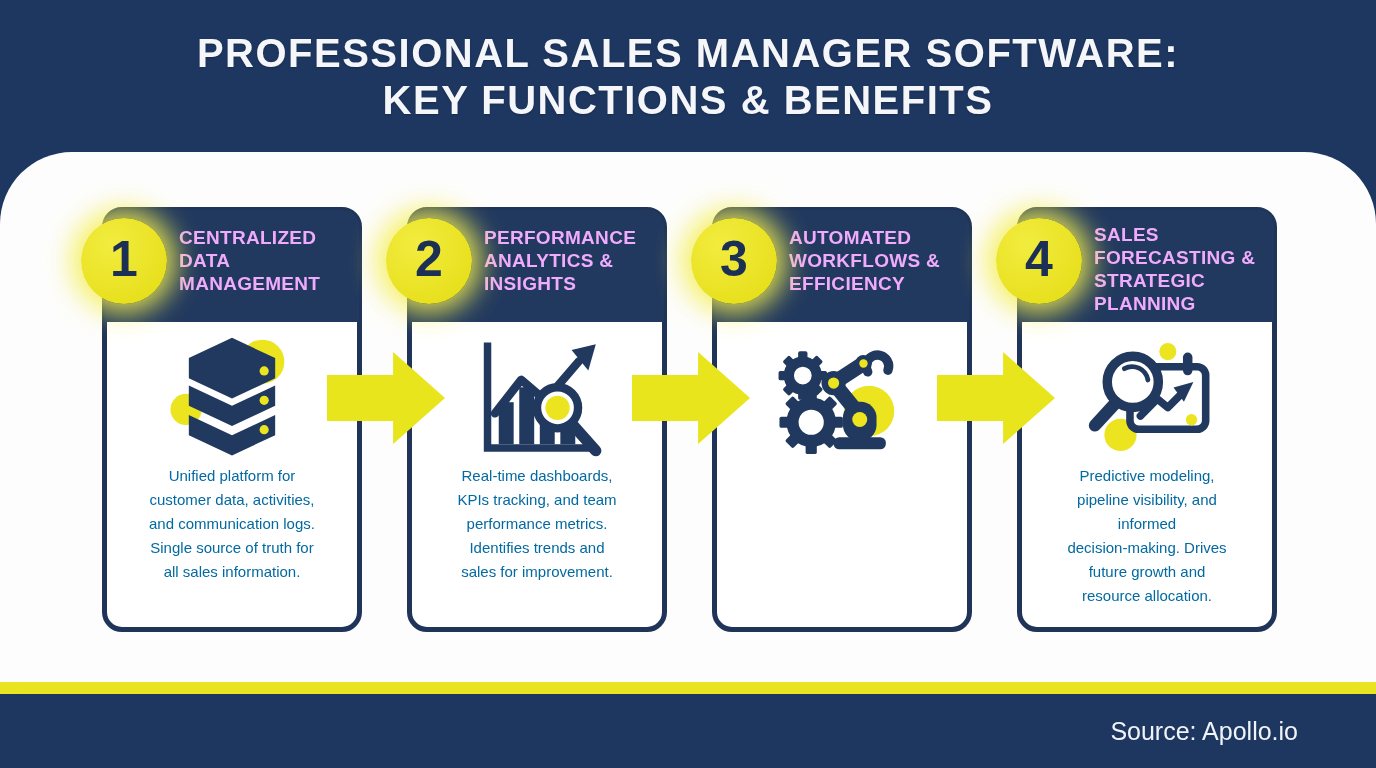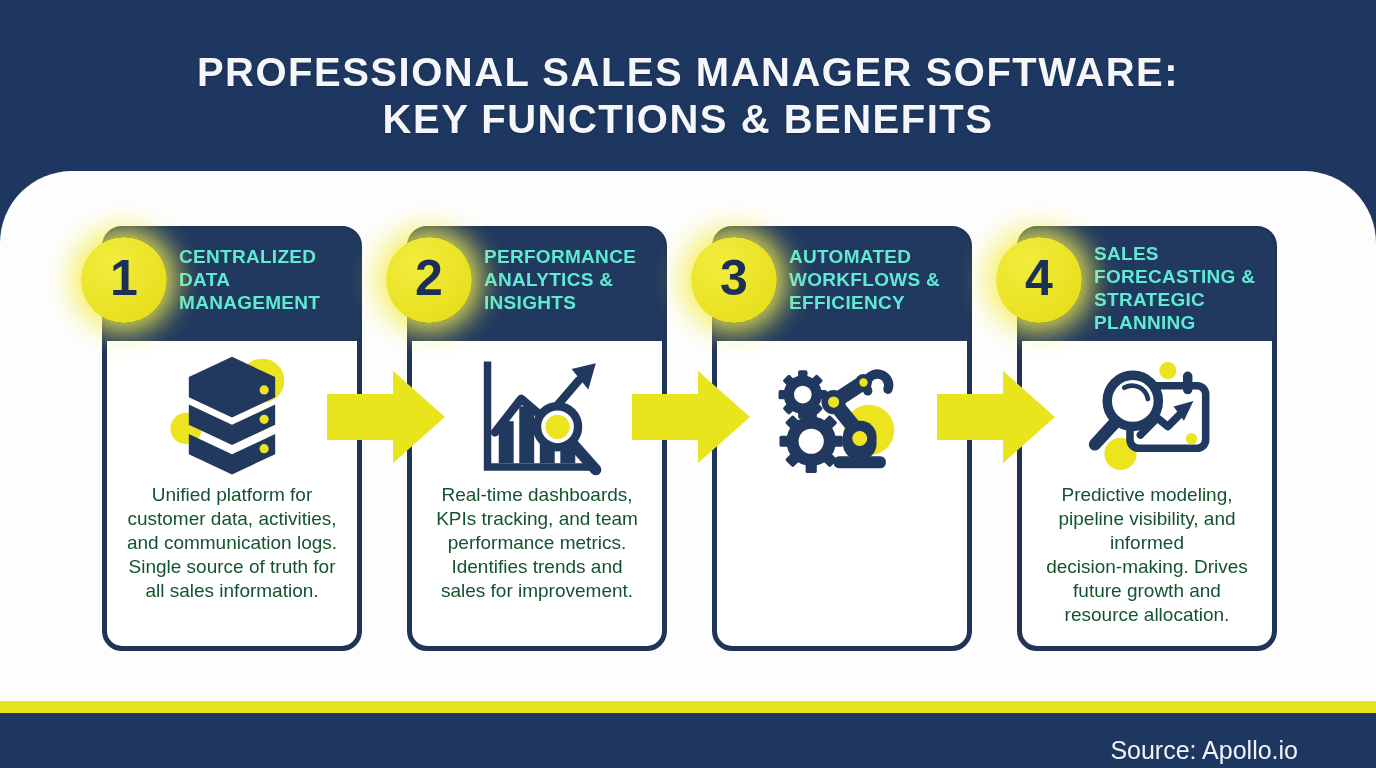--- a/index.html
+++ b/index.html
@@ -1,19 +1,19 @@
 <!DOCTYPE html>
 <html><head>
 <meta charset="utf-8">
 <style>
   * { margin:0; padding:0; box-sizing:border-box; }
   html,body { width:1376px; height:768px; overflow:hidden; }
   body { font-family:"Liberation Sans", sans-serif; background:#1E3761; position:relative; }
 
-  .stage { position:absolute; inset:0;margin-top:19px; }
+  .stage { position:absolute; inset:0; }
 
   
   .top-band { position:absolute; left:0; top:0; width:1376px; height:152px; background:#1E3761; }
   .main-title {
     position:absolute; left:0; top:30px; width:1376px;
     text-align:center; color:#F4F6FA; font-size:40px; font-weight:700;
     letter-spacing:1.5px; line-height:47px; white-space:pre-line;
     text-shadow:0 1px 2px rgba(0,0,0,.25);
   }
 
@@ -27,21 +27,21 @@
   .card {
     position:absolute; top:207px; width:260px; height:425px;
     background:#FFFFFF; border:5px solid #1F3458; border-radius:20px;
     z-index:1;
   }
   .card1 { left:102px; } .card2 { left:407px; } .card3 { left:712px; } .card4 { left:1017px; }
 
   .card-header {
     position:absolute; left:-2px; top:-2px; width:254px; height:112px;
     background:#21395F; border-radius:15px 15px 0 0;
-    color:#5eead4; font-size:19px; font-weight:700; line-height:23px;
+    color:#f0abfc; font-size:19px; font-weight:700; line-height:23px;
     letter-spacing:.3px; white-space:pre-line;
     padding:16px 8px 0 74px;
   }
   .card4 .card-header { padding-top:13px; }
 
   .badge {
     position:absolute; left:-26px; top:6px; width:86px; height:86px;
     border-radius:50%;
     background:radial-gradient(circle at 35% 30%, #F2EC3F, #E4DC12);
     box-shadow:0 0 26px 10px rgba(244,238,80,.85);
@@ -50,21 +50,21 @@
     padding-bottom:4px;
   }
 
   .card-icon-wrap {
     position:absolute; left:0; top:116px; width:250px; height:140px;
     display:flex; align-items:center; justify-content:center;
   }
 
   .card-desc {
     position:absolute; left:0; top:252px; width:250px;
-    text-align:center; color:#14532d; font-size:19px; line-height:24px;
+    text-align:center; color:#0369a1; font-size:15px; line-height:24px;
     white-space:pre-line;
   }
 
   
   .flow-arrow {
     position:absolute; top:352px; width:118px; height:92px;
     background:#E9E51C; z-index:4;
     clip-path:polygon(0% 25%, 56% 25%, 56% 0%, 100% 50%, 56% 100%, 56% 75%, 0% 75%);
     filter:drop-shadow(0 0 10px rgba(248,243,110,.95));
   }

